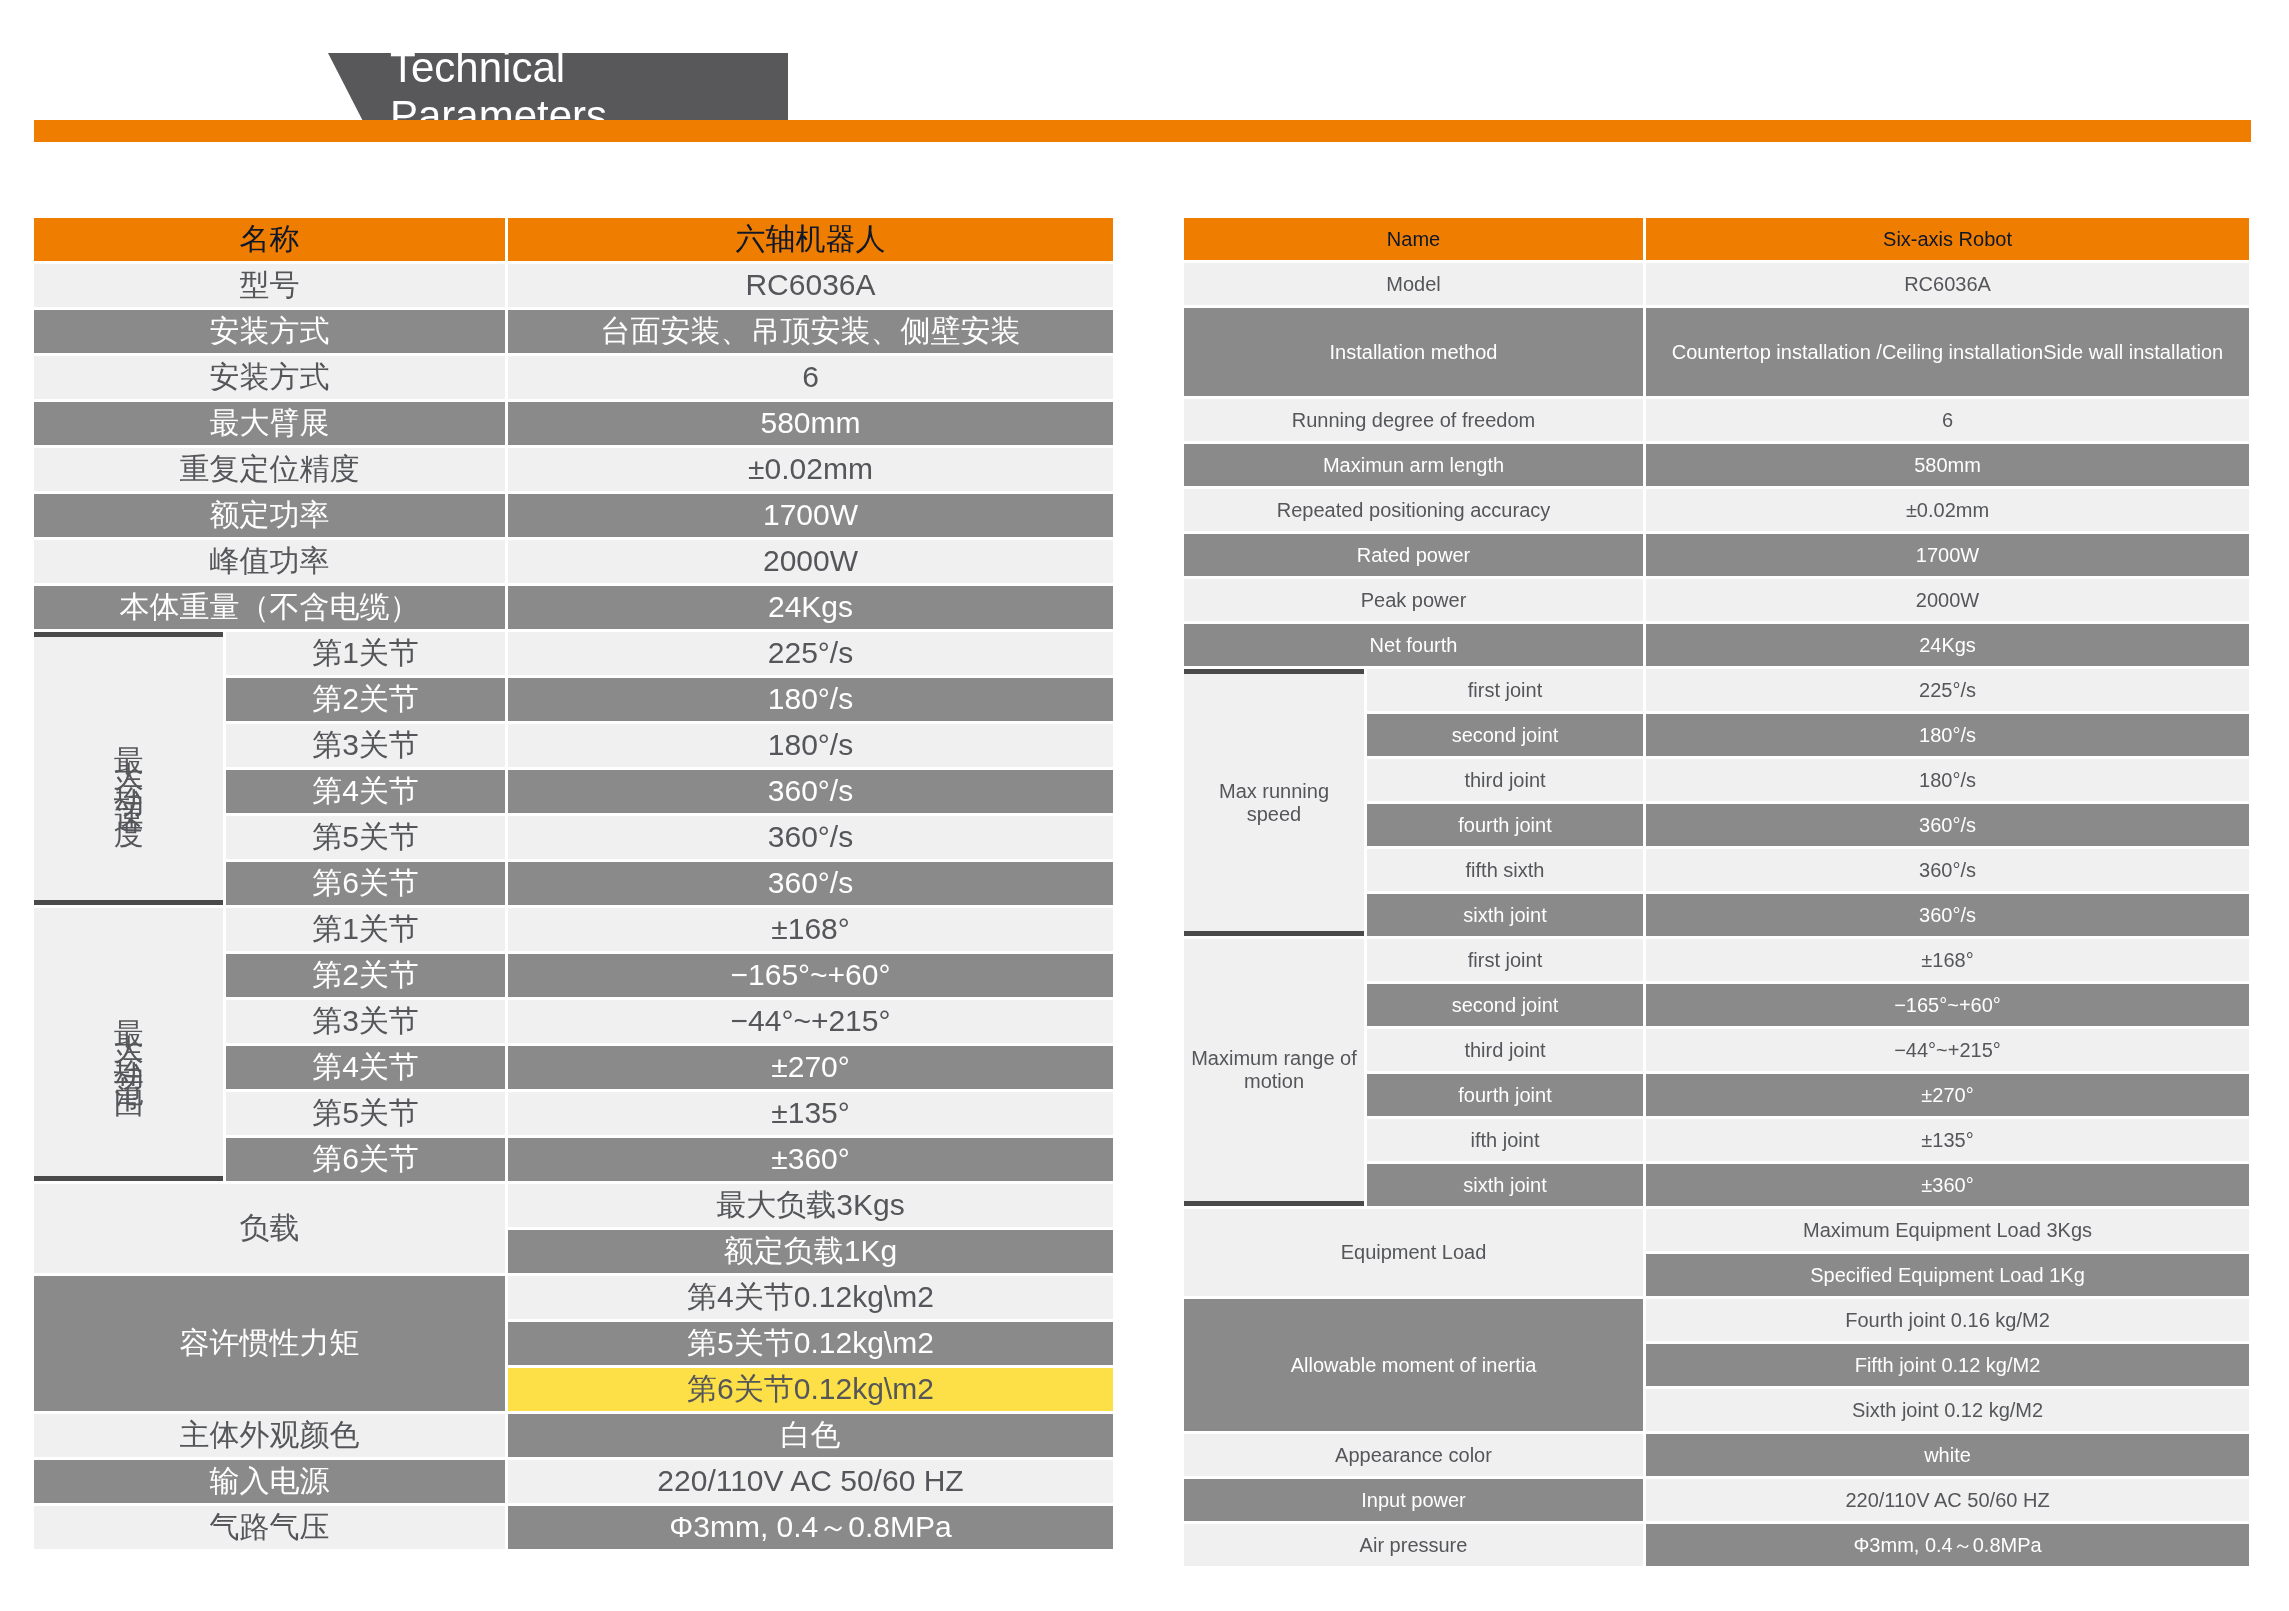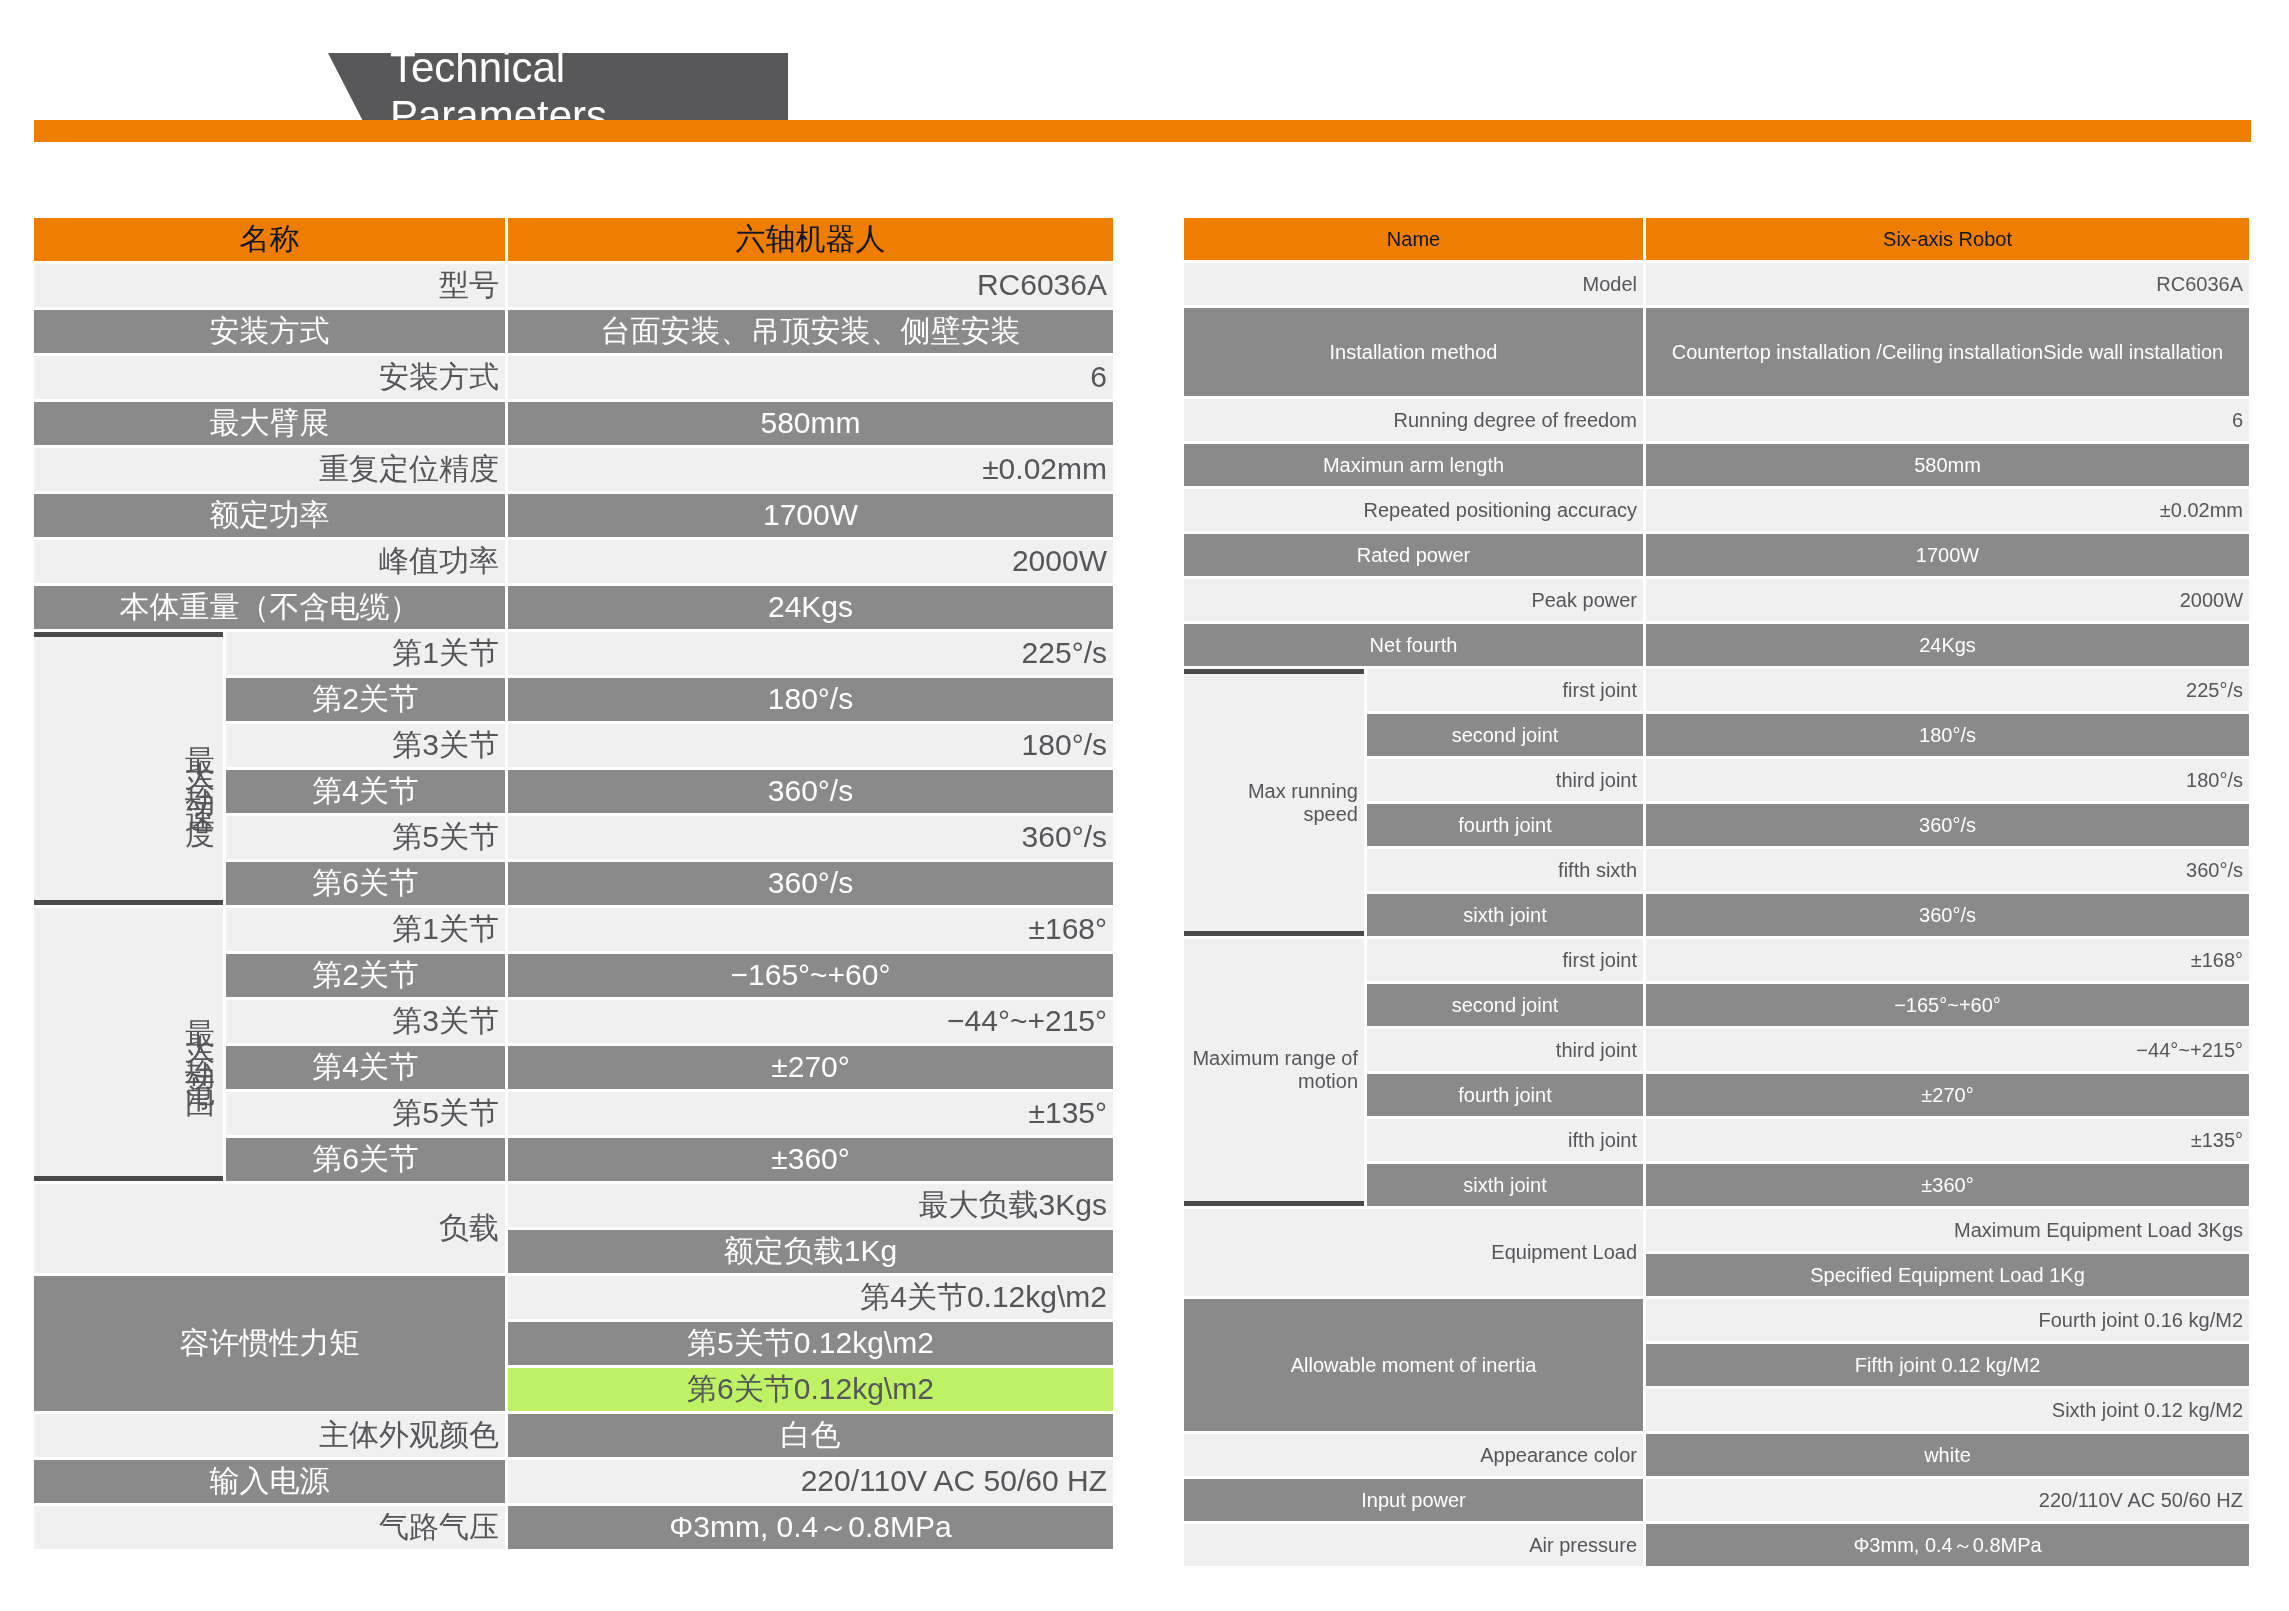--- a/index.html
+++ b/index.html
@@ -21,22 +21,22 @@
   table.spec{position:absolute;top:215px;border-collapse:separate;border-spacing:3px;
              table-layout:fixed;}
   .left-spec{left:31px;width:1085px;}
   .right-spec{left:1181px;width:1071px;}
   td{text-align:center;vertical-align:middle;padding:0 6px;height:43px;overflow:hidden;
      font-size:30px;color:#55565a;line-height:1.15;}
   .right-spec td{font-size:20px;height:42px;}
   .right-spec td.tall{height:88px;}
   .o{background:#ee7d00;color:#0f172a;}
   .g{background:#8a8a8a;color:#ffffff;}
-  .l{background:#f0f0f1;text-align:right;}
-  .w{background:#bef264;margin-top:27px;}
+  .l{background:#f0f0f1;}
+  .w{background:#fde047;margin-top:27px;}
   .vcell{border-top:5px solid #4a4a4a;border-bottom:5px solid #4a4a4a;}
   .vcell2{border-bottom:5px solid #4a4a4a;}
   .vwrap{writing-mode:vertical-rl;text-orientation:upright;display:inline-block;
          letter-spacing:14px;font-size:30px;}
 </style>
 </head>
 <body>
 
 <div class="page">
 

